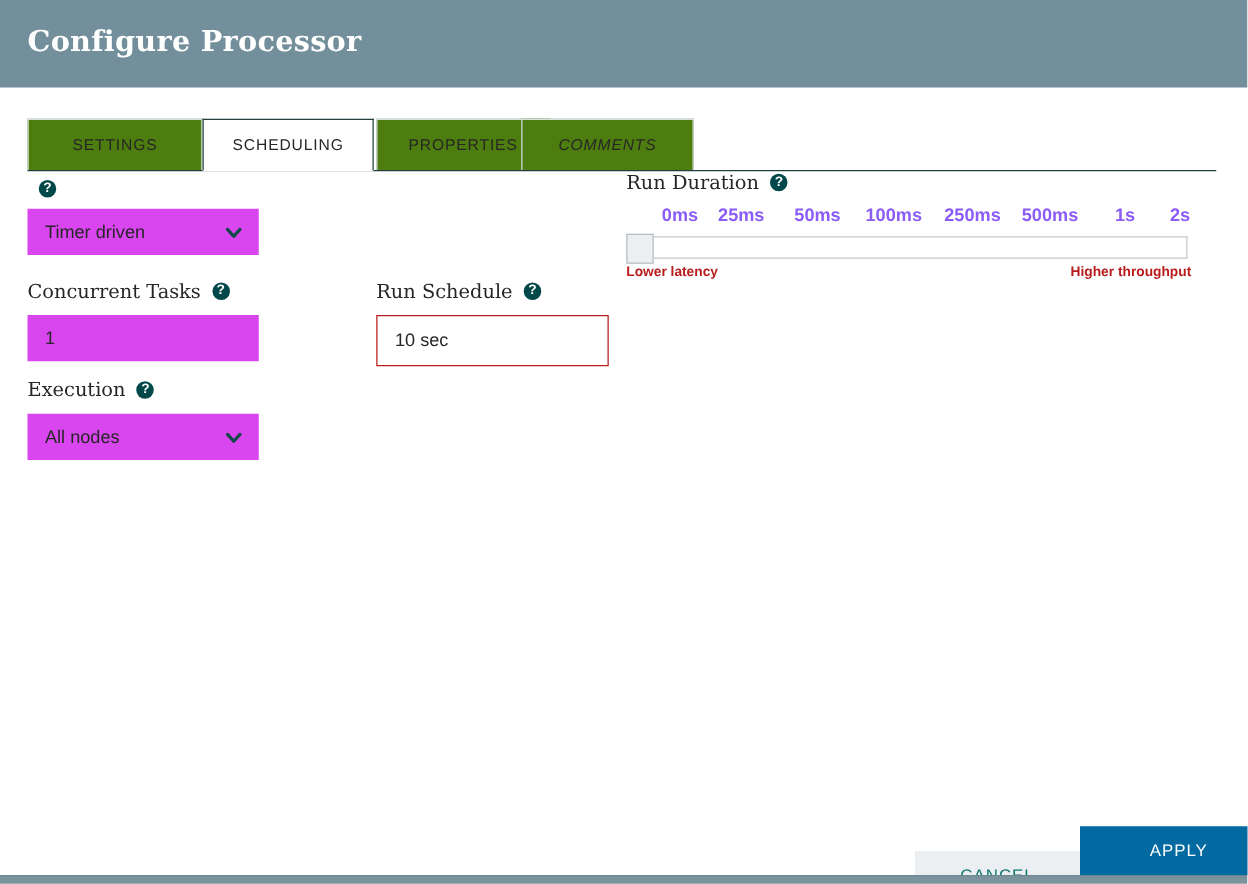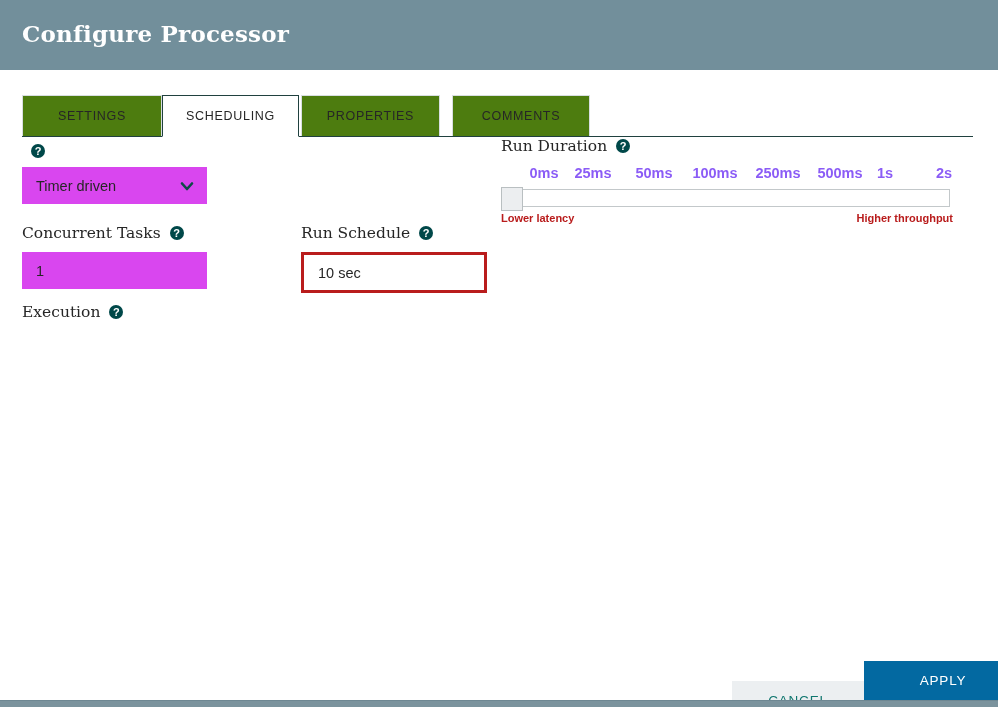--- a/index.html
+++ b/index.html
@@ -130,21 +130,21 @@
     font-size: 14.5px;
     color: #262626;
     cursor: pointer;
     position: relative;
   }
   .control.textbox {
     cursor: text;
   }
   .control.focused {
     background: #ffffff;
-    border: 3px solid #b91c1c;
+    border: 1px solid #b91c1c;
   }
   .control .value { flex: 1; }
   .chev {
     width: 16px;
     height: 16px;
     flex: none;
   }
 
   
   #slider-block {
@@ -263,21 +263,21 @@
 <div id="tab-strip">
   <div class="tab" id="tab-0" style="left: 22px; width: 140px;">
     <span>SETTINGS</span>
   </div>
   <div class="tab active" id="tab-1" style="left: 162px; width: 137px;">
     <span>SCHEDULING</span>
   </div>
   <div class="tab" id="tab-2" style="left: 301px; width: 139px;">
     <span>PROPERTIES</span>
   </div>
-  <div class="tab" id="tab-3" style="left: 452px; width: 138px;">
+  <div class="tab" id="tab-3" style="left: 417px; width: 138px; font-style: italic;">
     <span>COMMENTS</span>
   </div>
   <div id="tab-underline"></div>
 </div>
 
 <div id="content">
 
   <div class="field" style="left:22px; top:8px; width:185px;">
     <div class="field-label">
       <span class="help-icon">
@@ -303,20 +303,26 @@
       <span class="value">1</span>
     </div>
   </div>
 
   <div class="field" style="left:22px; top:166px; width:185px;">
     <div class="field-label">
       <span>Execution</span>
       <span class="help-icon">
           <span>?</span>
         </span>
+    </div>
+    <div class="control">
+      <span class="value">All nodes</span>
+      <svg class="chev" viewBox="0 0 16 16">
+        <path d="M3 5.5 L8 11 L13 5.5" fill="none" stroke="#0d4a47" stroke-width="2.6" stroke-linecap="round" stroke-linejoin="round"></path>
+      </svg>
     </div>
   </div>
 
   <div class="field" style="left:301px; top:87px; width:186px;">
     <div class="field-label">
       <span>Run Schedule</span>
       <span class="help-icon">
           <span>?</span>
         </span>
     </div>
@@ -333,21 +339,21 @@
         </span>
     </div>
 
     <div id="slider-ticks">
       <div class="tick-label" style="left:43px;">0ms</div>
       <div class="tick-label" style="left:92px;">25ms</div>
       <div class="tick-label" style="left:153px;">50ms</div>
       <div class="tick-label" style="left:214px;">100ms</div>
       <div class="tick-label" style="left:277px;">250ms</div>
       <div class="tick-label" style="left:339px;">500ms</div>
-      <div class="tick-label" style="left:384px;text-align:center;">1s</div>
+      <div class="tick-label" style="left:399px;text-align:center;">1s</div>
       <div class="tick-label" style="left:443px;">2s</div>
     </div>
 
     <div id="slider-track">
       <div id="slider-handle"></div>
     </div>
 
     <div id="slider-endpoints">
       <div class="endpoint-label" id="endpoint-left">Lower latency</div>
       <div class="endpoint-label" id="endpoint-right">Higher throughput</div>

